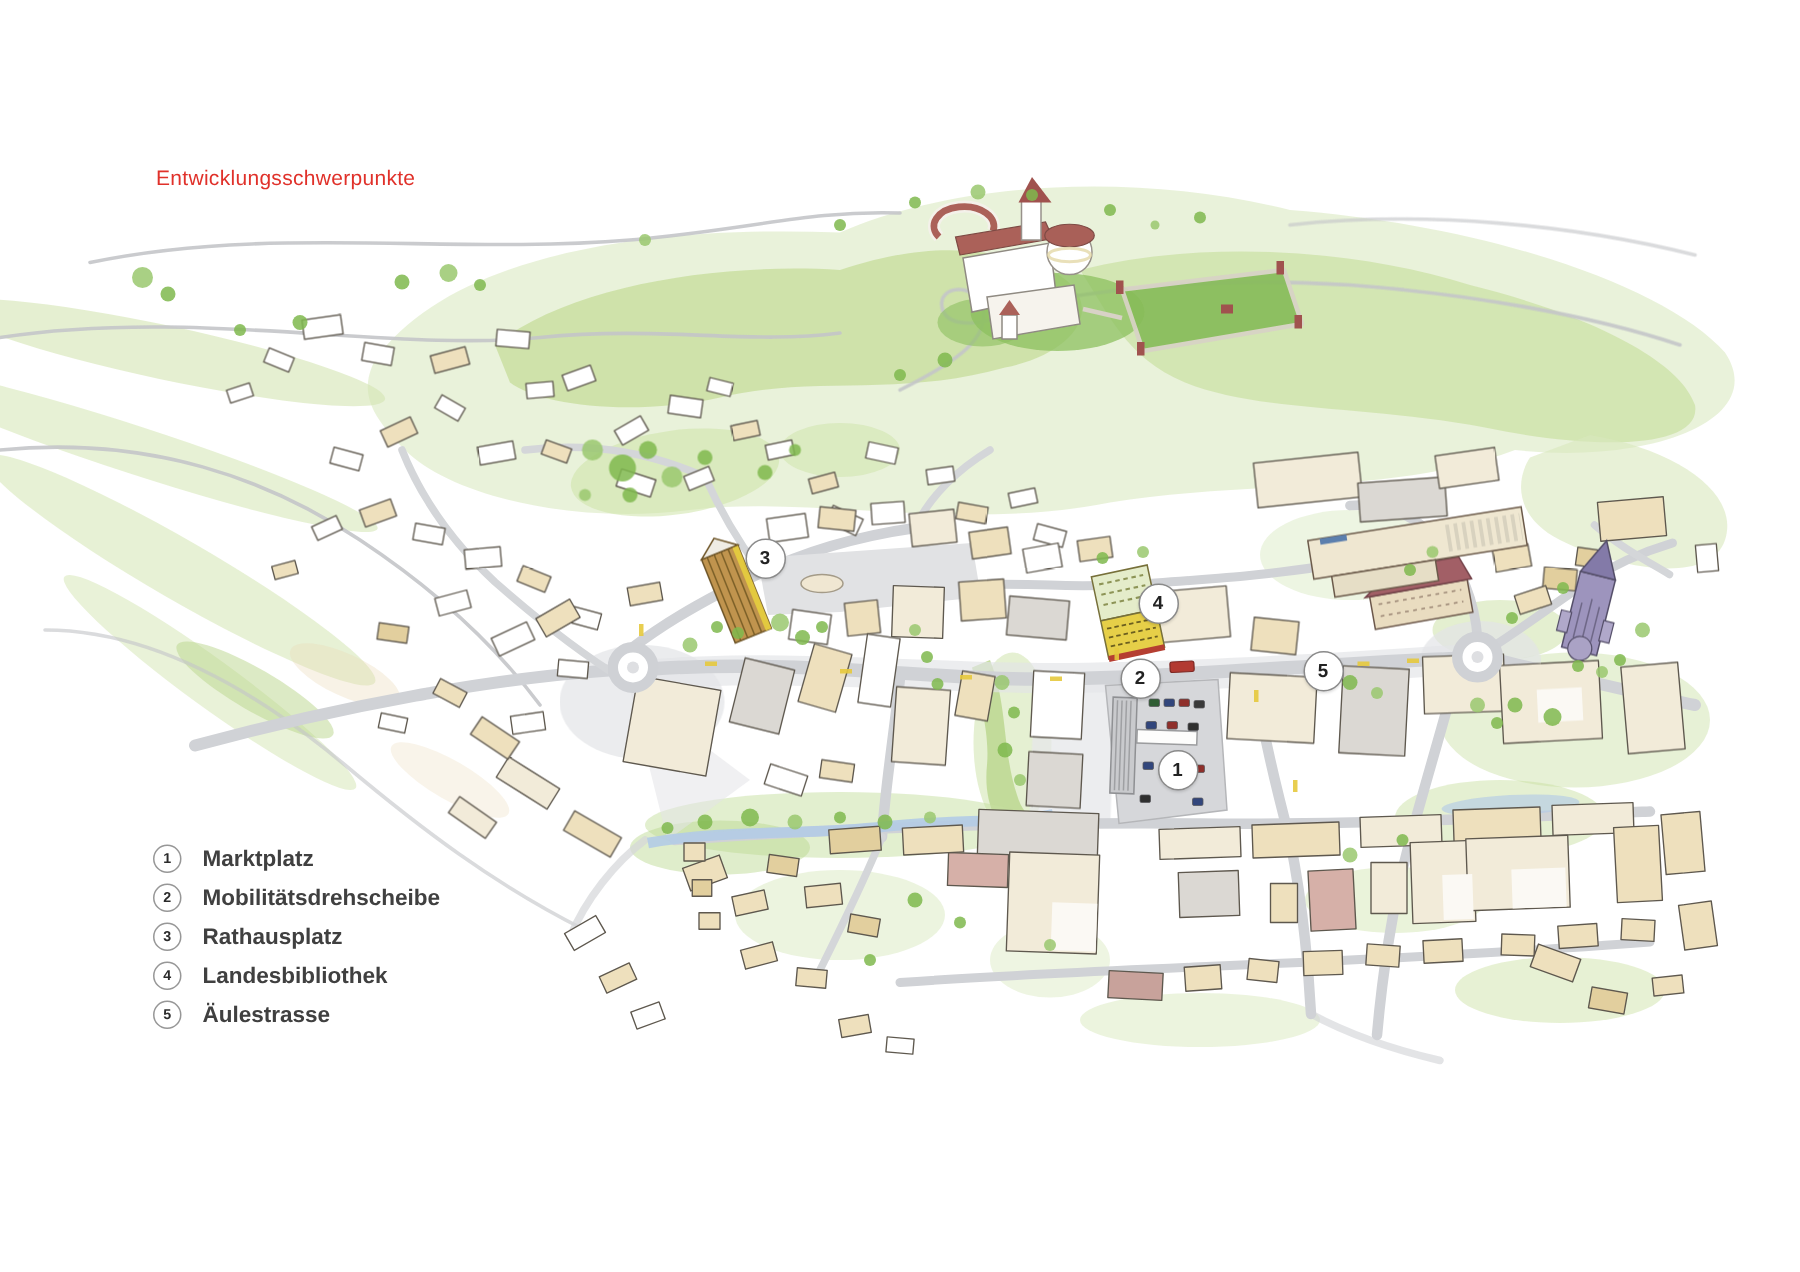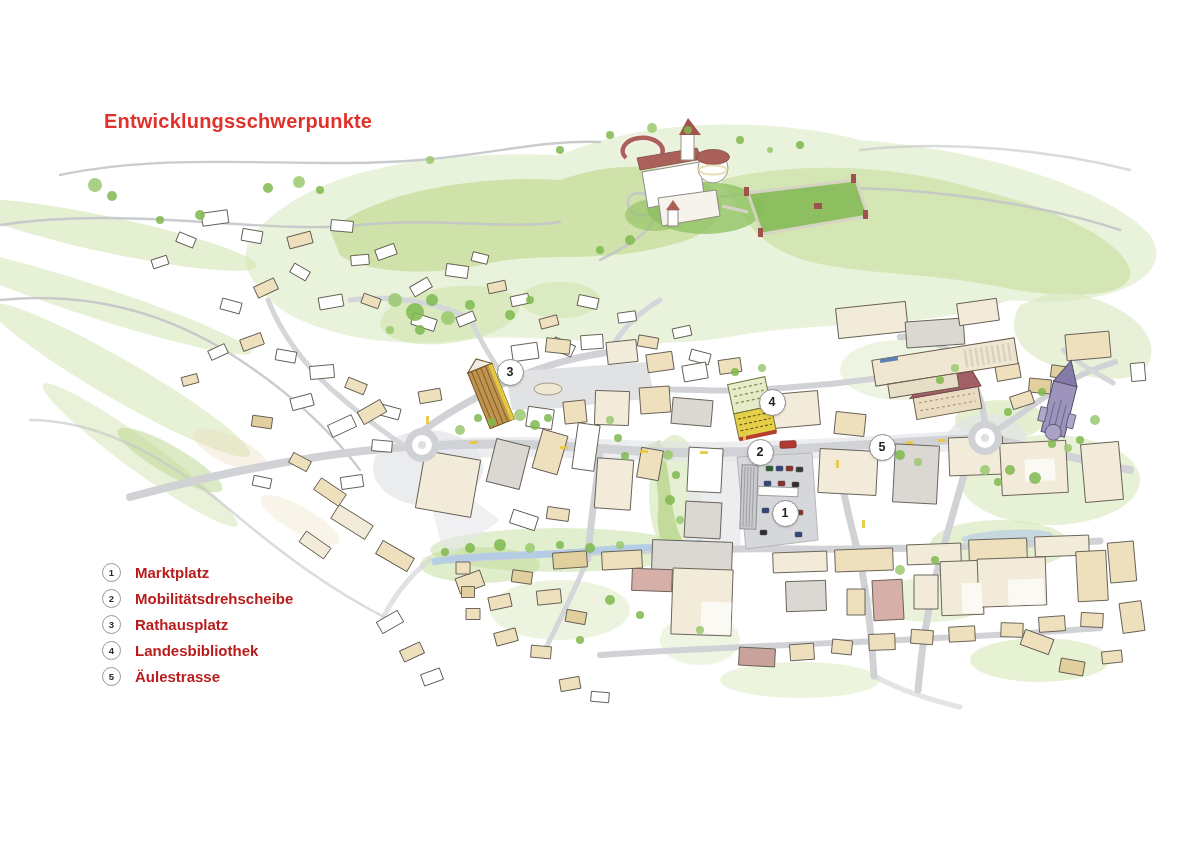--- a/index.html
+++ b/index.html
@@ -1,29 +1,29 @@
 <!DOCTYPE html>
 <html><head>
 <meta charset="utf-8">
 <style>
   html,body{margin:0;padding:0;background:#ffffff}
   .stage{position:relative;width:1200px;height:848px;background:#ffffff;overflow:hidden;
          font-family:"Liberation Sans", sans-serif;}
   .stage svg{position:absolute;left:0;top:0}
-  .title{position:absolute;left:104px;top:110px;font-size:20px;font-weight:700;
+  .title{position:absolute;left:104px;top:110px;font-size:14px;font-weight:400;
          color:#e0312a;letter-spacing:.2px;white-space:nowrap}
   .marker{position:absolute;width:25px;height:25px;margin:-12.5px 0 0 -12.5px;border-radius:50%;
           background:#ffffff;border:1.4px solid #8a8a8a;display:flex;align-items:center;
           justify-content:center;font-size:12.5px;font-weight:700;color:#222;
           box-shadow:0 1px 2px rgba(0,0,0,.15)}
   .legend{position:absolute;left:102px;top:559px}
   .legend-row{display:flex;align-items:center;height:26px}
   .legend-badge{flex:0 0 auto;width:17px;height:17px;border-radius:50%;border:1.3px solid #979797;
           display:flex;align-items:center;justify-content:center;font-size:9.5px;font-weight:700;color:#2a2a2a}
-  .legend-label{margin-left:14px;font-size:15px;font-weight:700;color:#b91c1c}
+  .legend-label{margin-left:14px;font-size:15px;font-weight:700;color:#404040}
 </style>
 </head>
 <body>
 
 <div class="stage">
 
   <svg width="1200" height="848" viewBox="0 0 1200 848">
 
     <g stroke="none">
       <path d="M250,240 C300,170 430,150 560,155 C640,120 760,115 860,140 C990,150 1110,190 1150,235

